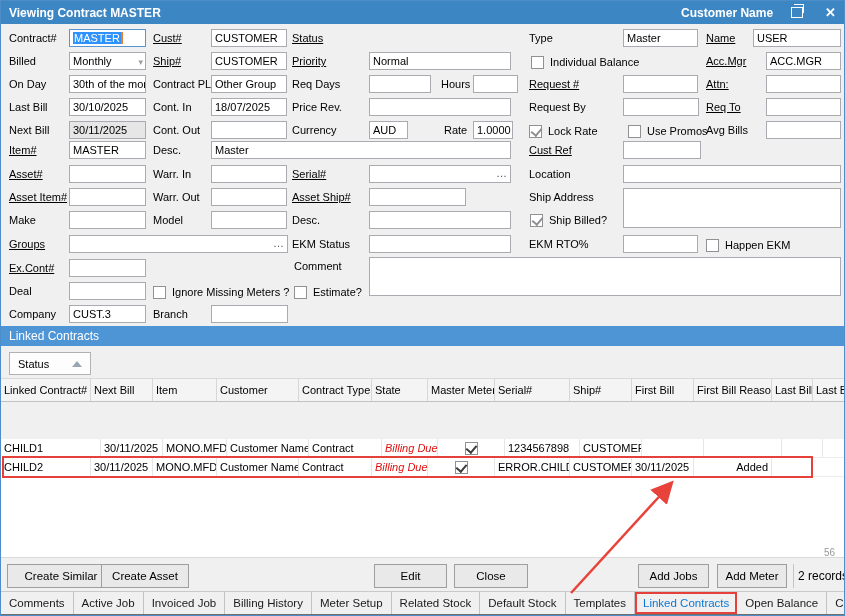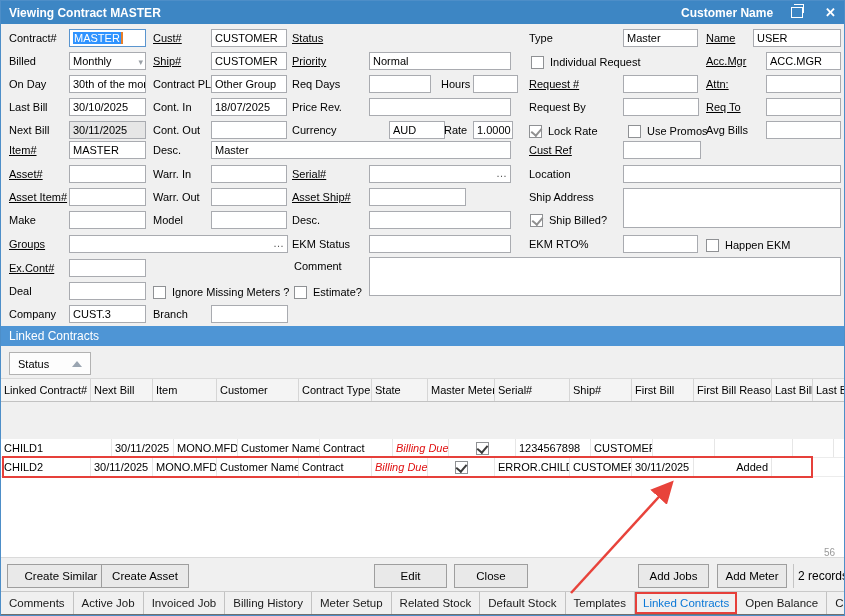--- a/index.html
+++ b/index.html
@@ -95,21 +95,21 @@
   <div class="fld" style="left:752px;top:28px;width:88px"><span>USER</span></div>
 
   <div class="lbl" style="left:8px;top:51px">Billed</div>
   <div class="fld" style="left:68px;top:51px;width:77px"><span>Monthly</span><span class="ddarrow">▾</span></div>
   <div class="lbl u" style="left:152px;top:51px">Ship#</div>
   <div class="fld" style="left:210px;top:51px;width:76px"><span>CUSTOMER</span></div>
   <div class="lbl u" style="left:291px;top:51px">Priority</div>
   <div class="fld" style="left:368px;top:51px;width:142px"><span>Normal</span></div>
   <div class="cb" style="left:530px;top:53px">
       <span class="box"></span>
-      <span class="cbl">Individual Request</span>
+      <span class="cbl">Individual Balance</span>
     </div>
   <div class="lbl u" style="left:705px;top:51px">Acc.Mgr</div>
   <div class="fld" style="left:765px;top:51px;width:75px"><span>ACC.MGR</span></div>
 
   <div class="lbl" style="left:8px;top:74px">On Day</div>
   <div class="fld" style="left:68px;top:74px;width:77px"><span>30th of the month</span></div>
   <div class="lbl" style="left:152px;top:74px">Contract PL</div>
   <div class="fld" style="left:210px;top:74px;width:76px"><span>Other Group</span></div>
   <div class="lbl" style="left:291px;top:74px">Req Days</div>
   <div class="fld" style="left:368px;top:74px;width:62px"><span></span></div>
@@ -129,21 +129,21 @@
   <div class="lbl" style="left:528px;top:97px">Request By</div>
   <div class="fld" style="left:622px;top:97px;width:76px"><span></span></div>
   <div class="lbl u" style="left:705px;top:97px">Req To</div>
   <div class="fld" style="left:765px;top:97px;width:75px"><span></span></div>
 
   <div class="lbl" style="left:8px;top:120px">Next Bill</div>
   <div class="fld ro" style="left:68px;top:120px;width:77px"><span>30/11/2025</span></div>
   <div class="lbl" style="left:152px;top:120px">Cont. Out</div>
   <div class="fld" style="left:210px;top:120px;width:76px"><span></span></div>
   <div class="lbl" style="left:291px;top:120px">Currency</div>
-  <div class="fld" style="left:388px;top:120px;width:56px"><span>AUD</span></div>
+  <div class="fld" style="left:368px;top:120px;width:39px"><span>AUD</span></div>
   <div class="lbl" style="left:443px;top:120px">Rate</div>
   <div class="fld" style="left:472px;top:120px;width:40px"><span>1.0000</span></div>
   <div class="cb checked" style="left:528px;top:122px">
       <span class="box"></span>
       <span class="cbl">Lock Rate</span>
     </div>
   <div class="cb" style="left:627px;top:122px">
       <span class="box"></span>
       <span class="cbl">Use Promos</span>
     </div>
@@ -238,21 +238,21 @@
     <div class="gh" style="width:75px">Serial#</div>
     <div class="gh" style="width:62px">Ship#</div>
     <div class="gh" style="width:62px">First Bill</div>
     <div class="gh" style="width:78px">First Bill Reason</div>
     <div class="gh" style="width:41px">Last Bill</div>
     <div class="gh" style="width:33px;border-right:none">Last Bill Reason</div>
   </div>
 
 
   <div class="grow" style="top:438px">
-    <div class="gc" style="width:111px">CHILD1</div>
+    <div class="gc" style="width:100px">CHILD1</div>
     <div class="gc" style="width:62px">30/11/2025</div>
     <div class="gc" style="width:64px">MONO.MFD</div>
     <div class="gc" style="width:82px">Customer Name</div>
     <div class="gc" style="width:73px">Contract</div>
     <div class="gc red" style="width:56px">Billing Due</div>
     <div class="gc c" style="width:67px">
         <span class="gcb"></span>
       </div>
     <div class="gc" style="width:75px">1234567898</div>
     <div class="gc" style="width:62px">CUSTOMER</div>

